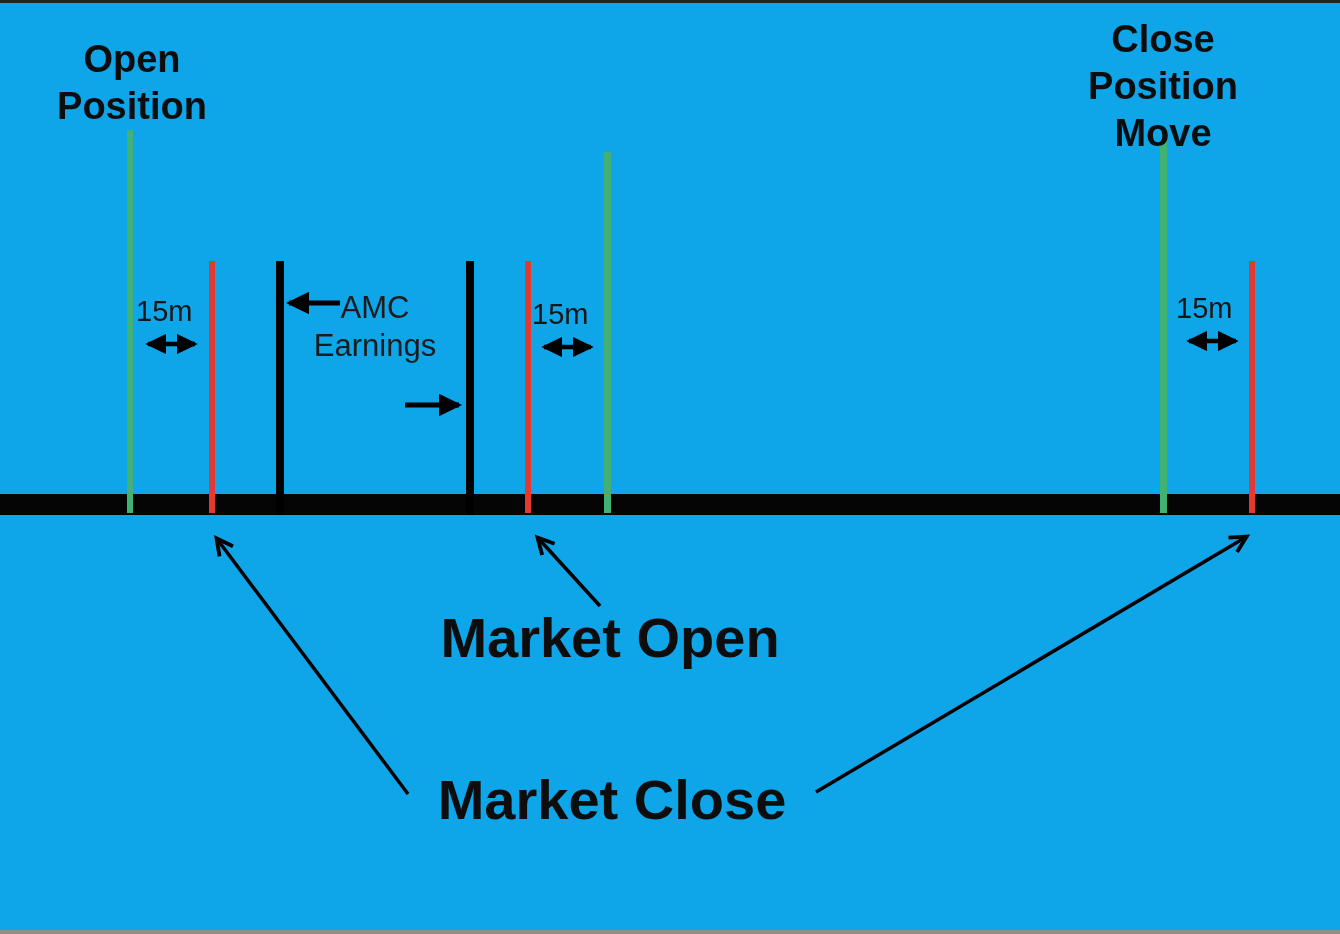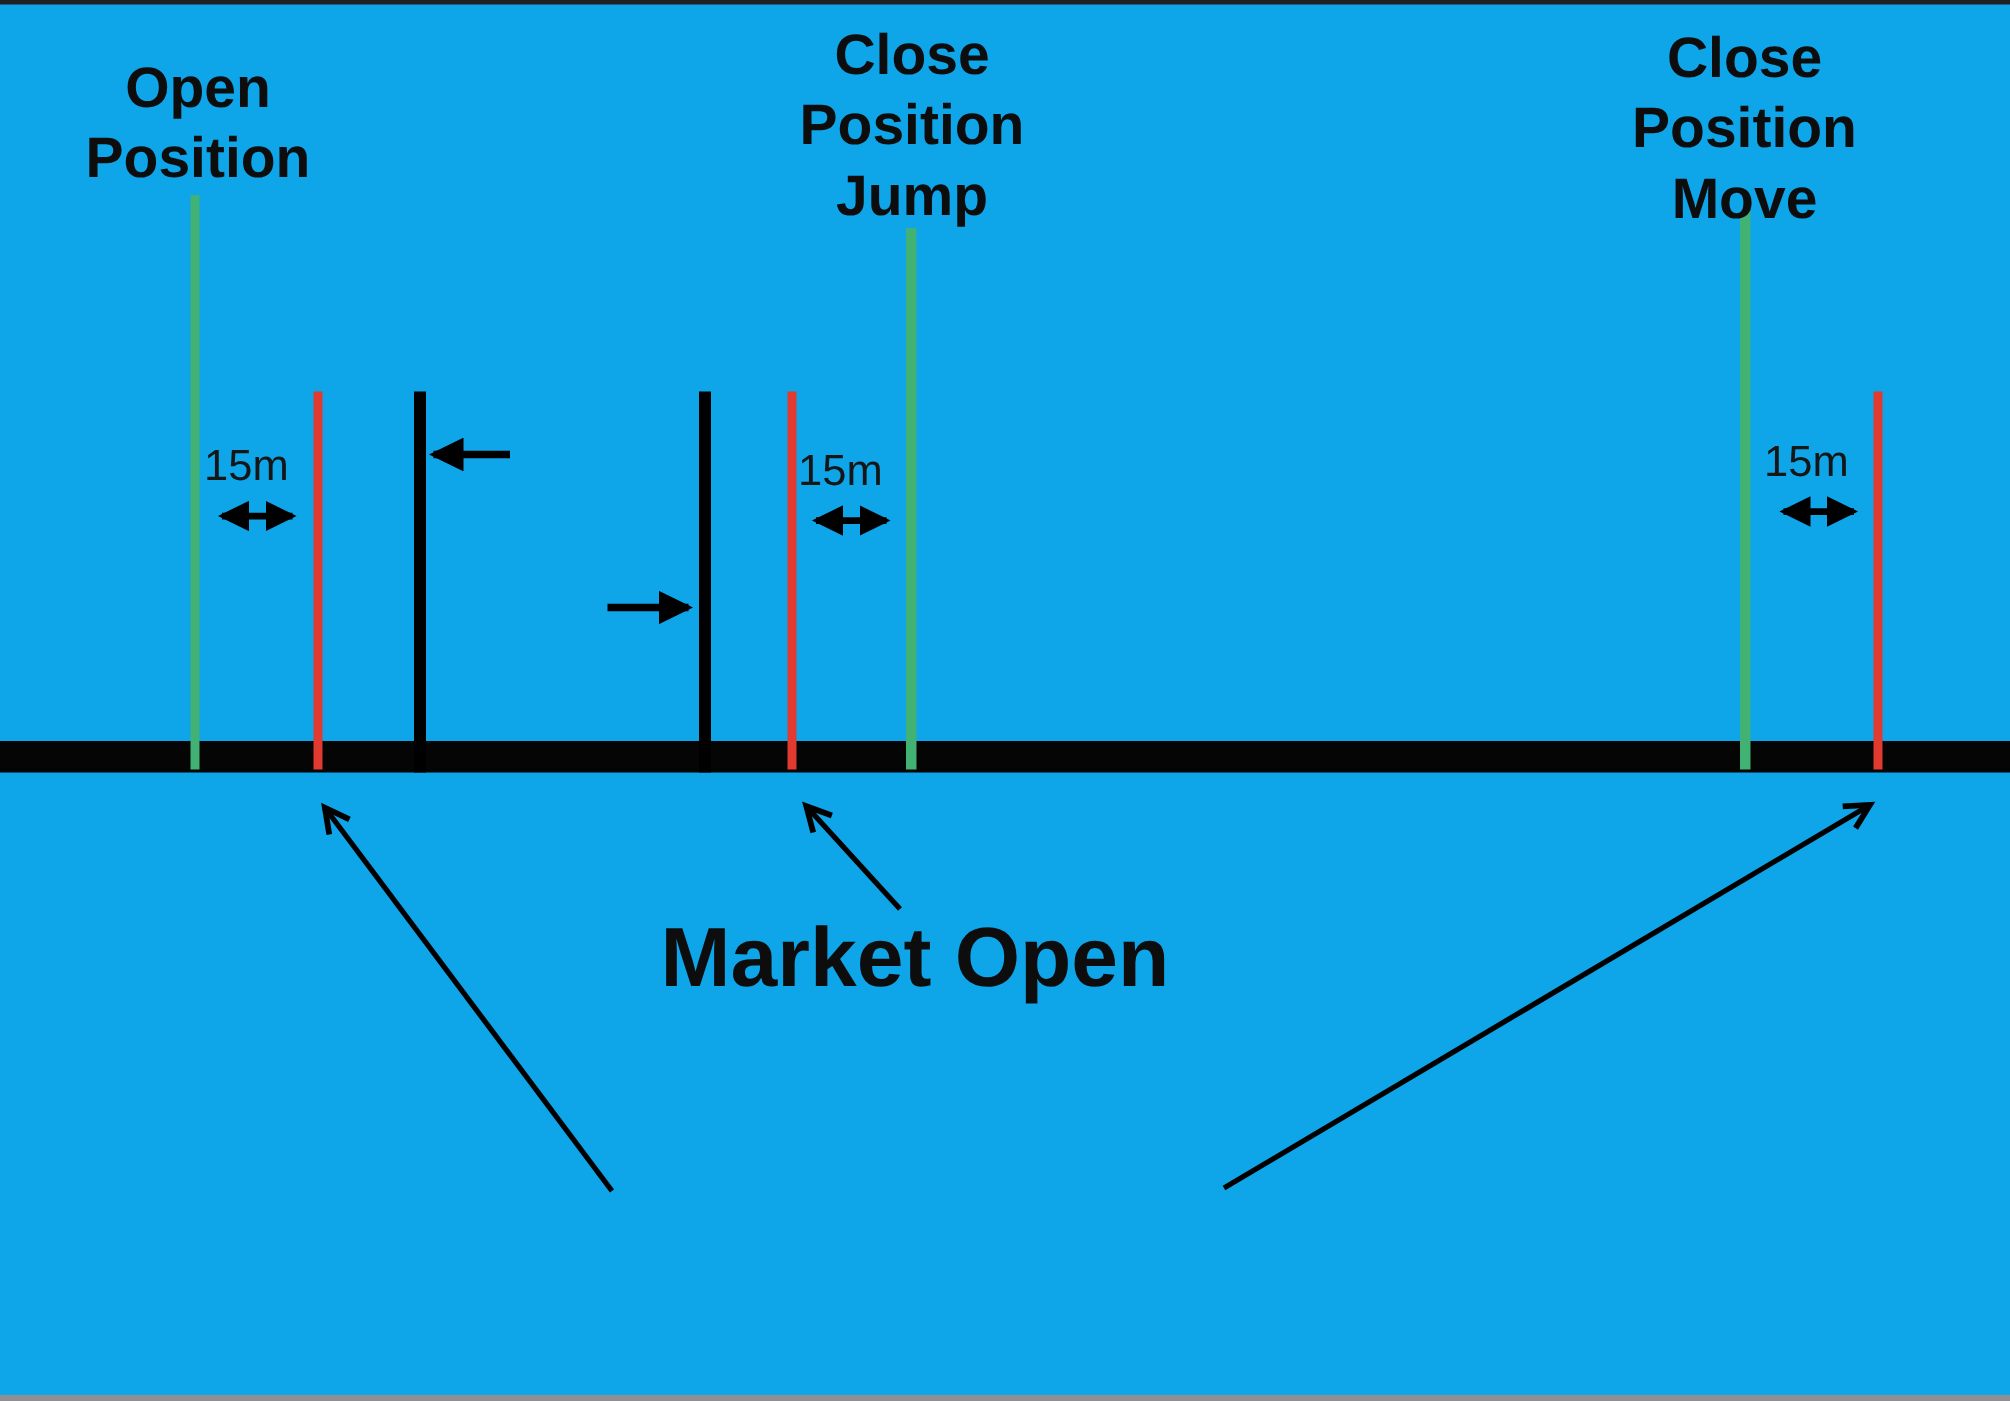--- a/index.html
+++ b/index.html
@@ -98,29 +98,30 @@
   <div class="vline green" style="left:127px; top:130px; width:6px; height:383px;"></div>
   <div class="vline red" style="left:209px; top:261px; width:6px; height:252px;"></div>
   <div class="vline black" style="left:276px; top:261px; width:8px; height:254px;"></div>
   <div class="vline black" style="left:466px; top:261px; width:8px; height:254px;"></div>
   <div class="vline red" style="left:525px; top:261px; width:6px; height:252px;"></div>
   <div class="vline green" style="left:604px; top:152px; width:7px; height:361px;"></div>
   <div class="vline green" style="left:1160px; top:141px; width:7px; height:372px;"></div>
   <div class="vline red" style="left:1249px; top:261px; width:6px; height:252px;"></div>
 
   <div class="title" style="left:47px; top:36px; width:170px;">Open Position</div>
-  <div class="title" style="left:518px; top:14px; width:180px;">Close Position Jump</div>
   <div class="title" style="left:1073px; top:16px; width:180px;">Close Position Move</div>
 
   <div class="gap-label" style="left:136px; top:296px; width:62px;">15m</div>
   <div class="gap-label" style="left:532px; top:299px; width:62px;">15m</div>
   <div class="gap-label" style="left:1176px; top:293px; width:62px;">15m</div>
 
+  <div class="event-label" style="left:290px; top:289px; width:170px;">AMC Earnings</div>
 
   <div class="big-label" style="left:410px; top:608px; width:400px;">Market Open</div>
+  <div class="big-label" style="left:412px; top:770px; width:400px;">Market Close</div>
 
   <svg class="overlay" width="1340" height="934" viewBox="0 0 1340 934">
     <defs>
       <marker id="tri" markerUnits="strokeWidth" markerWidth="5" markerHeight="4.5" refX="4" refY="2.25" orient="auto-start-reverse">
         <path d="M0,0 L4.6,2.25 L0,4.5 Z" fill="#000"></path>
       </marker>
       <marker id="chev" markerUnits="strokeWidth" markerWidth="7" markerHeight="6" refX="5.2" refY="3" orient="auto-start-reverse">
         <path d="M0.8,0.6 L5.4,3 L0.8,5.4" fill="none" stroke="#000" stroke-width="1.1"></path>
       </marker>
     </defs>

